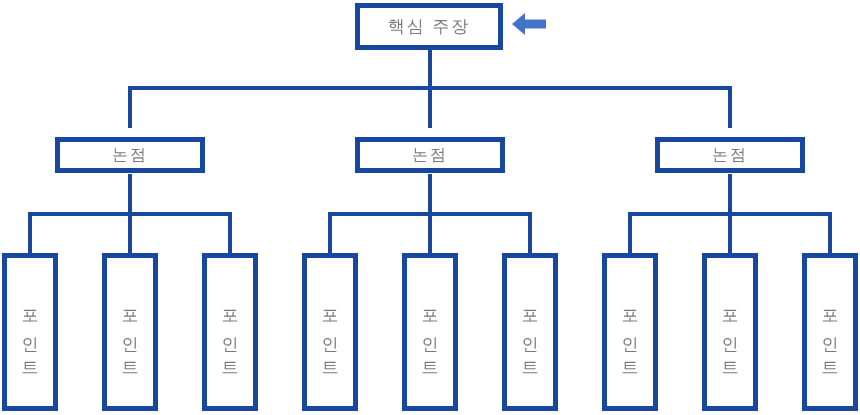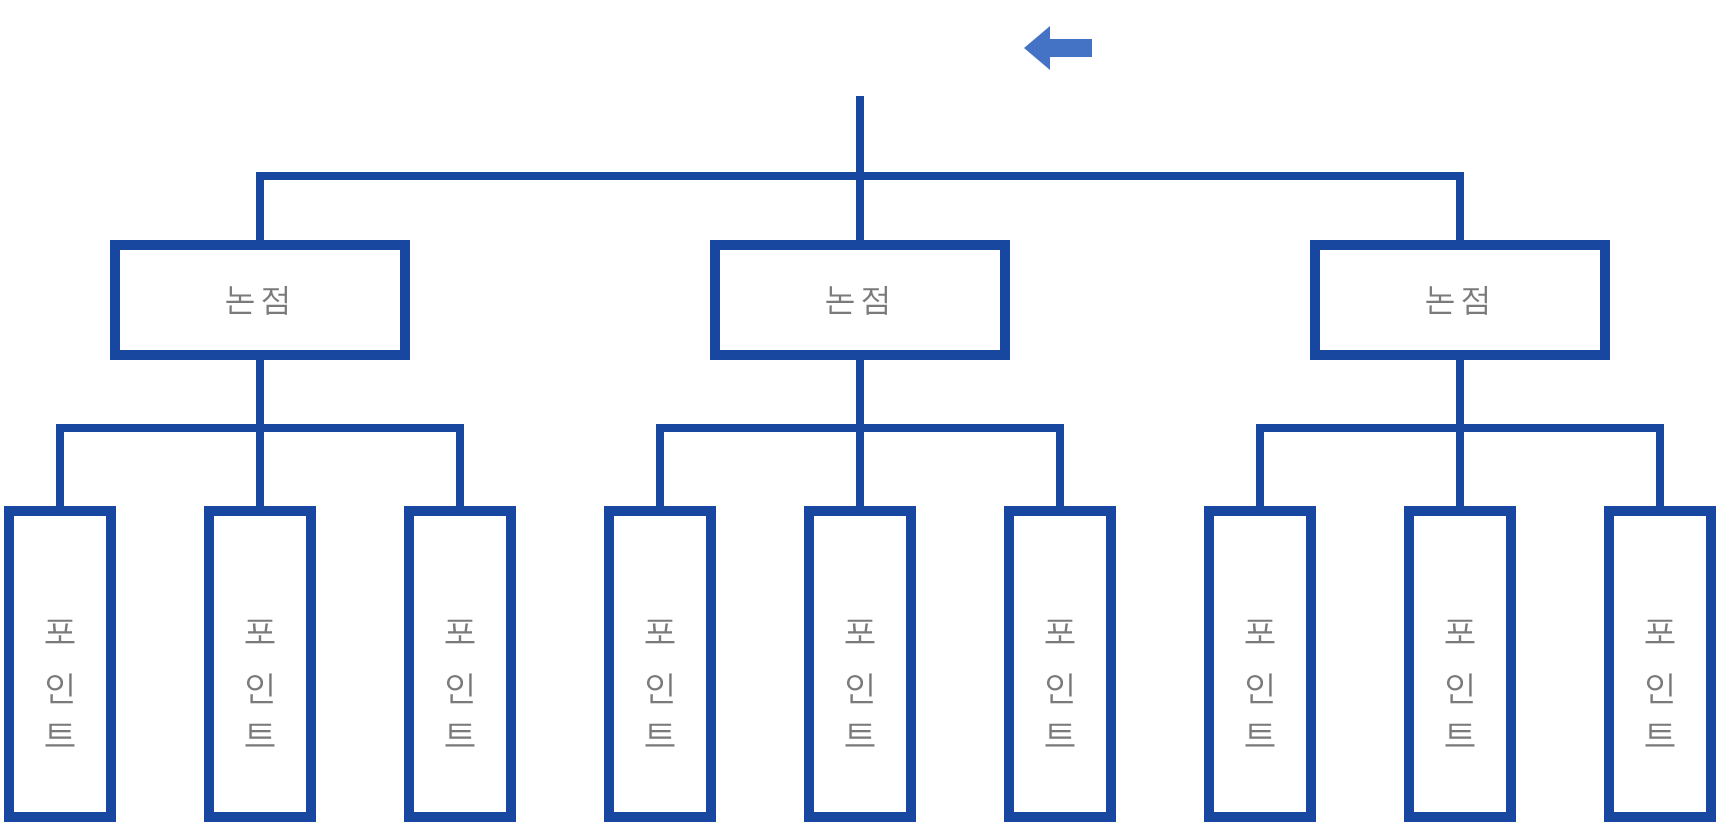--- a/index.html
+++ b/index.html
@@ -34,21 +34,21 @@
     align-items: center;
     justify-content: center;
     color: var(--text);
     text-align: center;
   }
   .node-root {
     left: 355px; top: 3px; width: 148px; height: 47px;
     font-size: 17px; letter-spacing: 2px;
   }
   .node-branch {
-    top: 120px; width: 150px; height: 60px;
+    top: 137px; width: 150px; height: 36px;
     font-size: 16px; letter-spacing: 2px;
   }
   .node-leaf {
     top: 253px; width: 56px; height: 158px;
     font-size: 17px;
   }
   .leaf-label {
     writing-mode: vertical-rl;
     text-orientation: upright;
     letter-spacing: 9px;
@@ -85,20 +85,23 @@
   <div class="line" style="left:28px;  top:212px; width:4px; height:44px;"></div>
   <div class="line" style="left:128px; top:212px; width:4px; height:44px;"></div>
   <div class="line" style="left:228px; top:212px; width:4px; height:44px;"></div>
   <div class="line" style="left:328px; top:212px; width:4px; height:44px;"></div>
   <div class="line" style="left:428px; top:212px; width:4px; height:44px;"></div>
   <div class="line" style="left:528px; top:212px; width:4px; height:44px;"></div>
   <div class="line" style="left:628px; top:212px; width:4px; height:44px;"></div>
   <div class="line" style="left:728px; top:212px; width:4px; height:44px;"></div>
   <div class="line" style="left:828px; top:212px; width:4px; height:44px;"></div>
 
+  <div class="node node-root">
+    <span>핵심 주장</span>
+  </div>
 
   <span class="arrow-icon">
     <svg viewBox="0 0 34 24" xmlns="http://www.w3.org/2000/svg">
       <polygon points="0,12 13,1 13,7.5 34,7.5 34,16.5 13,16.5 13,23"></polygon>
     </svg>
   </span>
 
   <div class="node node-branch" style="left:55px;">
     <span>논점</span>
   </div>

